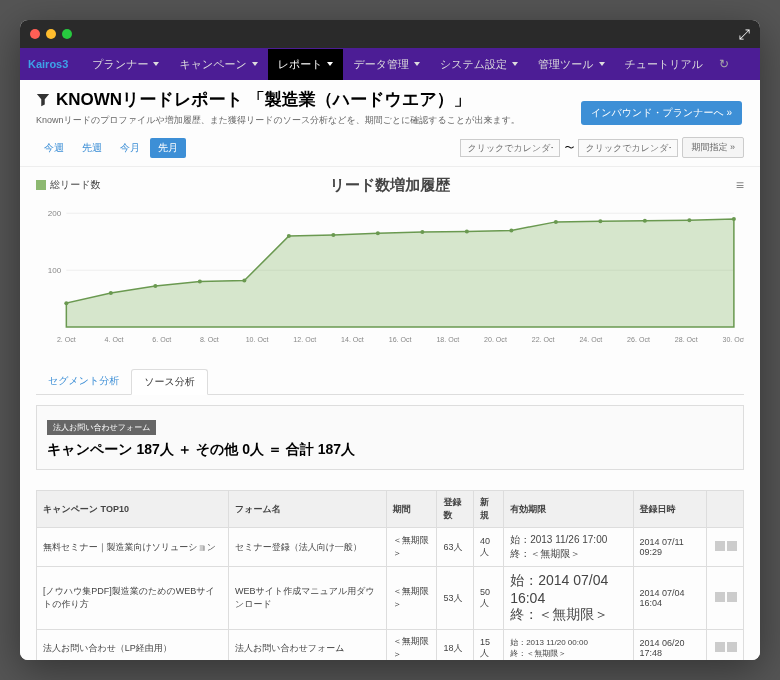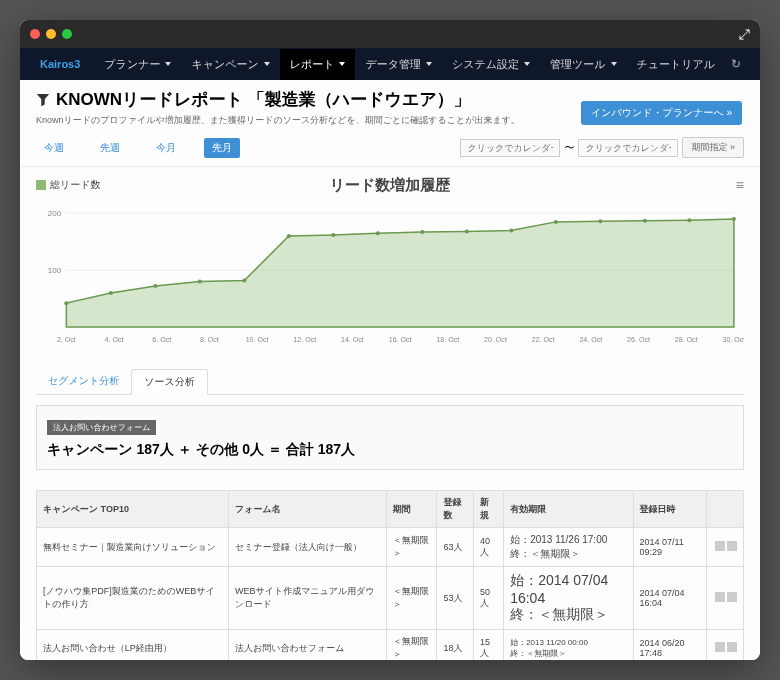--- a/index.html
+++ b/index.html
@@ -5,34 +5,34 @@
 * { margin: 0; padding: 0; box-sizing: border-box; }
 body { font-family: "Hiragino Kaku Gothic Pro", "Meiryo", sans-serif; background: #555; display: flex; align-items: center; justify-content: center; height: 680px; }
 .window { width: 740px; height: 640px; background: #fff; border-radius: 8px; overflow: hidden; box-shadow: 0 10px 40px rgba(0,0,0,0.4); display: flex; flex-direction: column; }
 .titlebar { background: #2a2a2a; height: 28px; display: flex; align-items: center; padding: 0 10px; position: relative; }
 .traffic { display: flex; gap: 6px; }
 .dot { width: 10px; height: 10px; border-radius: 50%; }
 .dot.red { background: #ff5f56; }
 .dot.yellow { background: #ffbd2e; }
 .dot.green { background: #27c93f; }
 .expand { position: absolute; right: 10px; color: #fff; font-size: 14px; cursor: pointer; }
-.navbar { background: #0f172a; height: 32px; display: flex; align-items: center; padding: 0 12px; font-size: 11px; }
+.navbar { background: #4c1d95; height: 32px; display: flex; align-items: center; padding: 0 0; font-size: 11px; }
 .brand { color: #3da3e8; font-weight: bold; margin-right: 14px; margin-left: 8px; }
 .nav-item { color: #ddd; padding: 8px 10px; cursor: pointer; display: flex; align-items: center; gap: 3px; }
 .nav-item.active { background: #000; color: #fff; }
 .caret::after { content: ""; display: inline-block; border-left: 3px solid transparent; border-right: 3px solid transparent; border-top: 4px solid currentColor; margin-left: 2px; }
 .refresh { color: #aaa; margin-left: 6px; font-size: 12px; }
 .content { flex: 1; overflow-y: auto; background: #fdfdfd; }
 .page-head { padding: 8px 16px 4px; }
 .page-title { font-size: 17px; font-weight: bold; display: flex; align-items: center; gap: 6px; }
 .funnel { width: 14px; height: 14px; display: inline-block; }
 .subtitle { font-size: 9px; color: #666; margin-top: 3px; }
 .cta { float: right; background: #3d8fd6; color: #fff; font-size: 10px; padding: 5px 10px; border-radius: 3px; cursor: pointer; margin-top: -26px; margin-right: 2px; }
 .controls { padding: 6px 16px 8px; display: flex; align-items: center; justify-content: space-between; border-bottom: 1px solid #eee; }
-.range-tabs { display: flex; gap: 20px; }
+.range-tabs { display: flex; gap: 2px; }
 .range-tab { font-size: 10px; color: #3d8fd6; padding: 3px 8px; cursor: pointer; }
 .range-tab.active { background: #3d8fd6; color: #fff; border-radius: 2px; }
 .date-ctrl { display: flex; align-items: center; gap: 4px; font-size: 10px; }
 .date-input { border: 1px solid #ccc; padding: 3px 6px; font-size: 9px; color: #aaa; width: 100px; background: #fafafa; }
 .btn-sm { border: 1px solid #ccc; background: #f5f5f5; padding: 3px 8px; font-size: 9px; color: #666; cursor: pointer; border-radius: 2px; }
 .chart-area { padding: 10px 16px; }
 .chart-head { display: flex; align-items: center; justify-content: space-between; font-size: 10px; margin-bottom: 4px; }
 .legend { display: flex; align-items: center; gap: 4px; color: #444; }
 .legend-box { width: 10px; height: 10px; background: #8db971; }
 .chart-title { position: absolute; left: 50%; transform: translateX(-50%); font-size: 15px; color: #444; font-weight: bold; }

